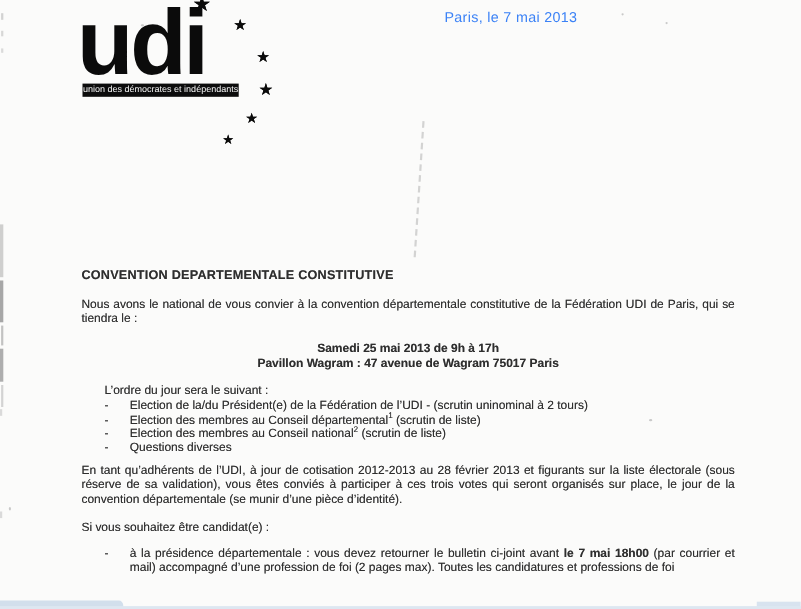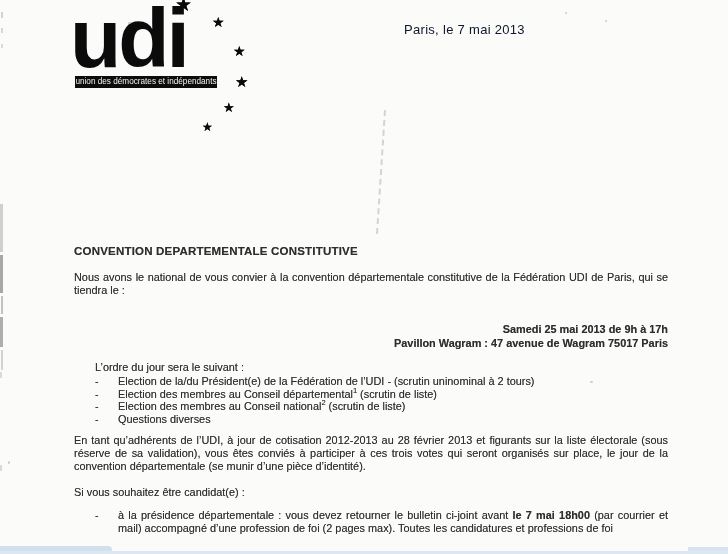--- a/index.html
+++ b/index.html
@@ -28,43 +28,43 @@
     text-shadow:0 0 .5px #0b0b0b;
   }
   .s1{left:175px;top:-5px;font-size:19px;}
   .s2{left:212px;top:15px;font-size:14px;}
   .s3{left:233px;top:44px;font-size:14px;}
   .s4{left:235px;top:74px;font-size:15px;}
   .s5{left:223px;top:101px;font-size:13px;}
   .s6{left:202px;top:121px;font-size:12px;}
 
   .date-line{
-    position:absolute;left:404px;top:22px;
-    font-size:13px;letter-spacing:.3px;color:#0f172a;
+    position:absolute;left:404px;top:8px;
+    font-size:13px;letter-spacing:.3px;color:#3b82f6;
   }
 
   
   .fold-mark{
     position:absolute;left:380px;top:110px;height:124px;width:0;
     border-left:2px dashed #b3b3b3;opacity:.55;
     transform:rotate(3.7deg);
   }
   .artifact{position:absolute;pointer-events:none;}
   .speck{position:absolute;background:#b4b4b4;border-radius:50%;opacity:.7;}
 
   
   .letter-body{
     position:absolute;left:74px;top:244px;width:594px;
     font-size:10.9px;line-height:13.2px;
     text-shadow:0 0 .6px rgba(46,46,46,.55);
   }
   .doc-title{text-align:left;font-weight:bold;font-size:11.5px;line-height:14px;letter-spacing:.2px;}
   .salutation{margin-top:17px;}
   .intro{margin-top:13px;text-align:justify;}
-  .event-block{margin-top:26px;text-align:right;font-weight:bold;line-height:13.5px;}
+  .event-block{margin-top:14px;text-align:center;font-weight:bold;line-height:13.5px;}
   .agenda{margin-top:11px;margin-left:21px;}
   .agenda-heading{line-height:13.5px;}
   .agenda-item{display:flex;line-height:12.7px;}
   .dash-col{width:23px;flex:0 0 23px;}
   sup{font-size:7.5px;line-height:0;}
   .eligibility{margin-top:8px;text-align:justify;}
   .candidacy-heading{margin-top:13px;}
   .candidacy-item{margin-top:9px;margin-left:21px;display:flex;text-align:justify;}
   .candidacy-item .item-text{flex:1;}
 

